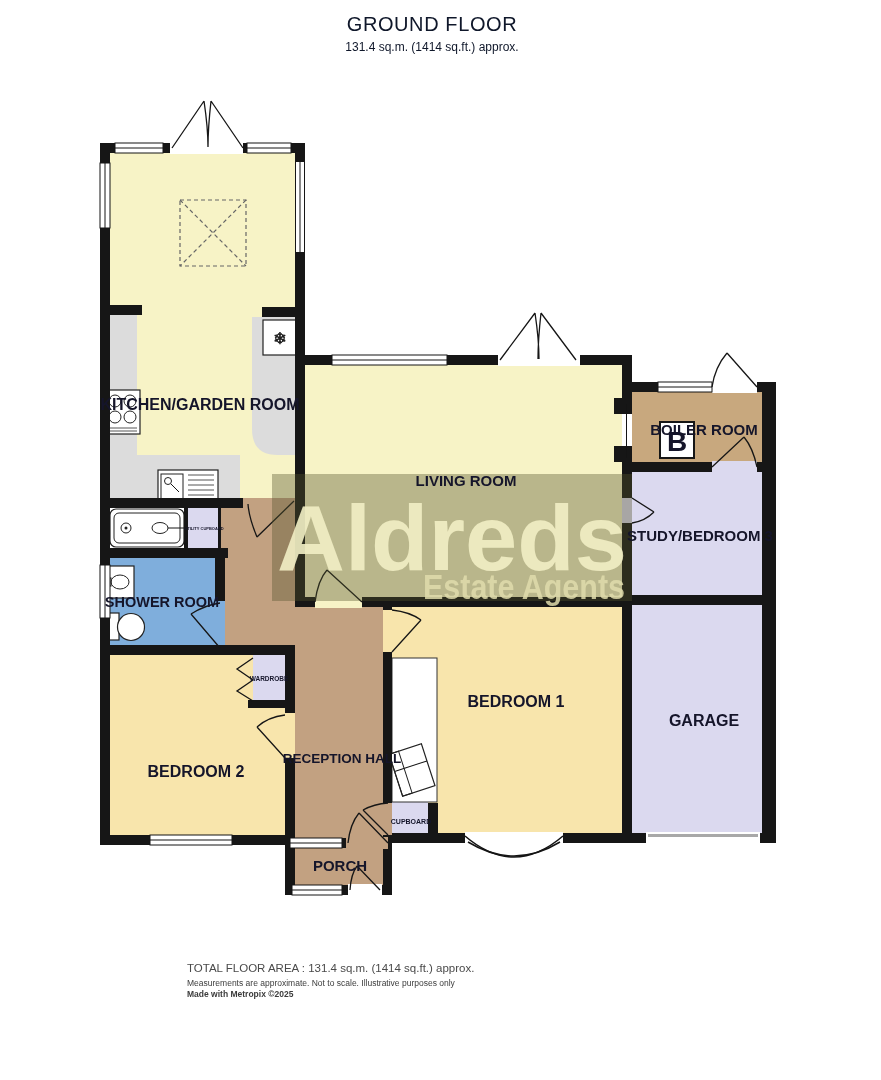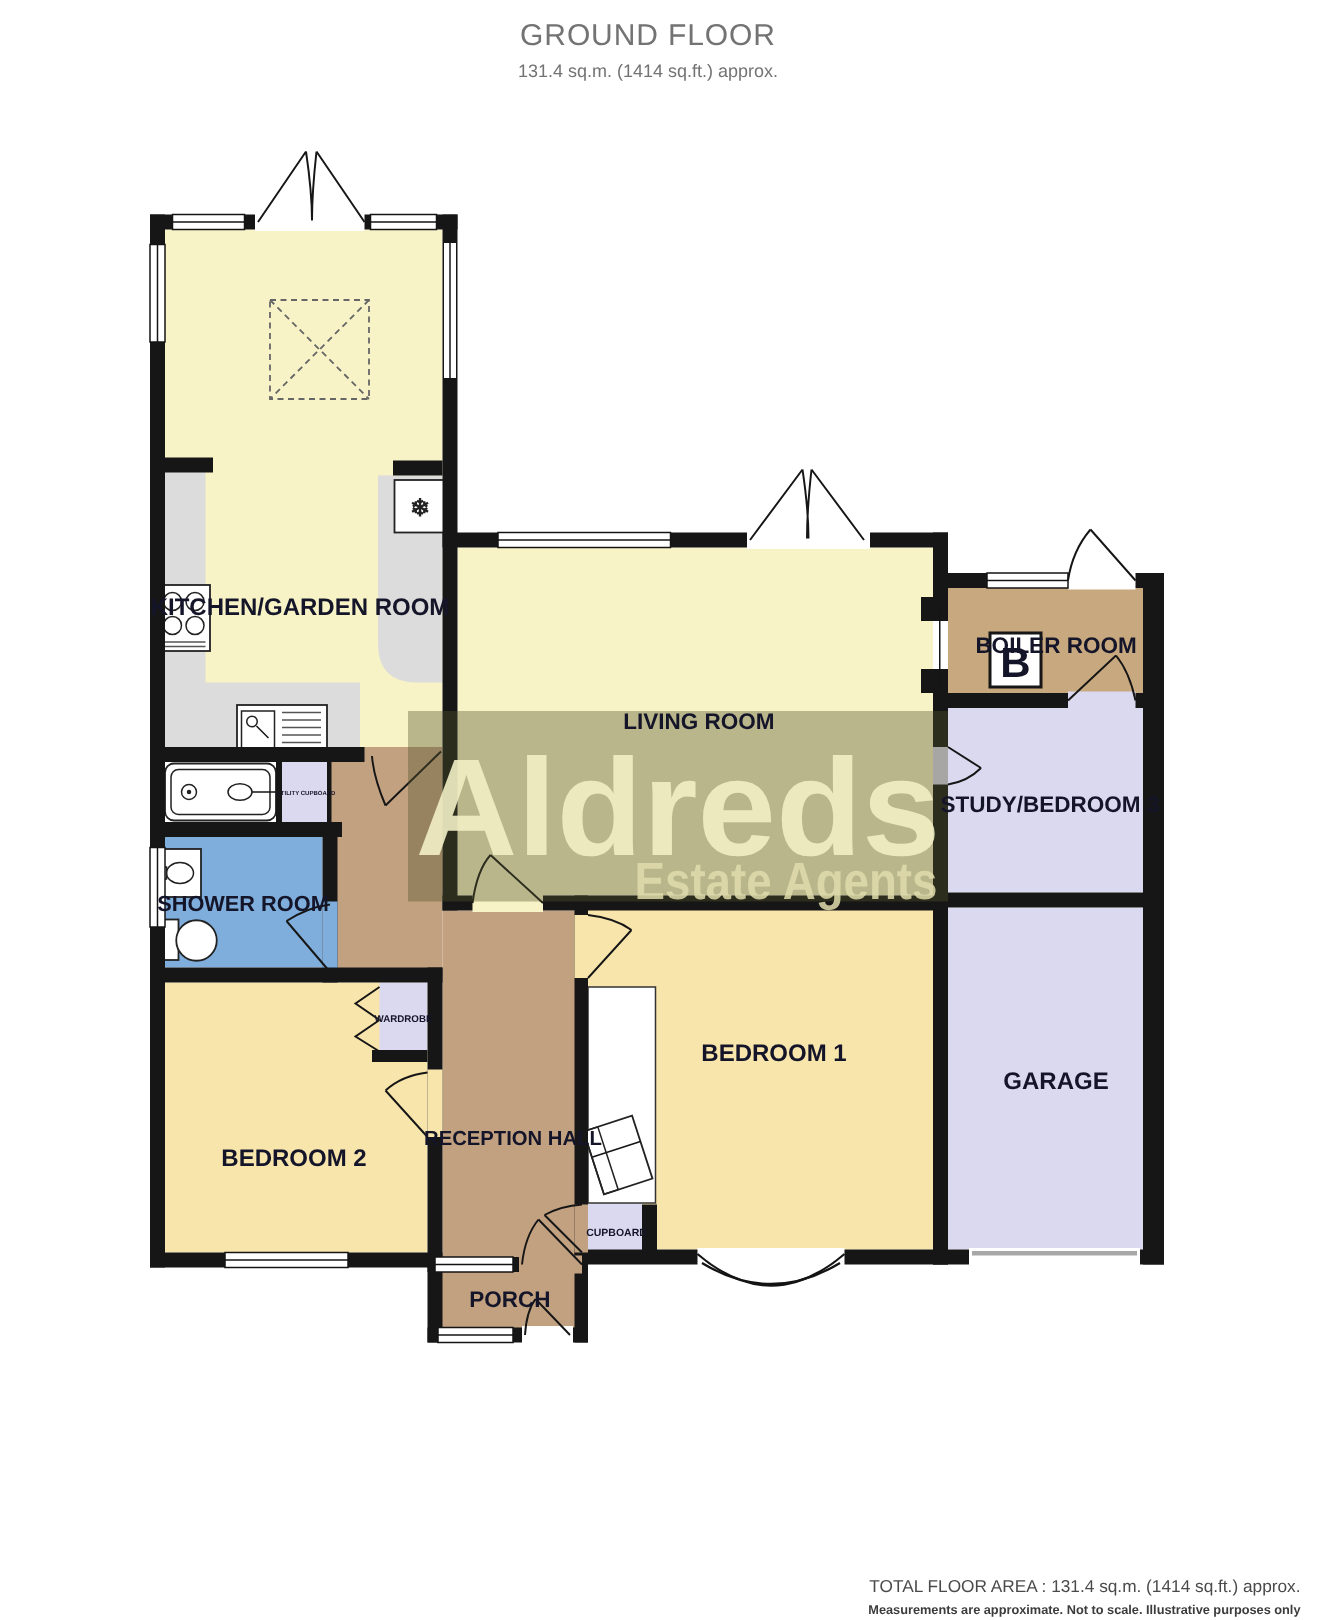--- a/index.html
+++ b/index.html
@@ -1,23 +1,23 @@
 <!DOCTYPE html>
 <html><head>
 <meta charset="utf-8">
 <style>
   html,body{margin:0;padding:0}
   body{width:881px;height:1080px;background:#fff;position:relative;overflow:hidden;
        font-family:"Liberation Sans",sans-serif}
-  .hdr{position:absolute;top:13px;left:0;width:864px;text-align:center;color:#737373}
+  .hdr{position:absolute;top:13px;left:0;width:864px;text-align:center;color:#0f172a}
   .hdr .t{font-size:20px;letter-spacing:.6px}
   .hdr .s{font-size:12px;margin-top:4px}
-  .ftr{position:absolute;top:1052px;left:187px;width:680px;text-align:right}
+  .ftr{position:absolute;top:962px;left:187px;width:680px;text-align:left}
   .ftr .f1{font-size:11.5px;color:#4a4a4a}
-  .ftr .f2{font-size:8.5px;font-weight:bold;color:#3c3c3c;margin-top:4px}
+  .ftr .f2{font-size:8.5px;font-weight:normal;color:#3c3c3c;margin-top:4px}
   .ftr .f3{font-size:8.5px;font-weight:bold;color:#3c3c3c;margin-top:1px}
   svg{position:absolute;top:0;left:0}
   svg text{font-family:"Liberation Sans",sans-serif;font-weight:bold}
   .w{fill:#161616}
   .lbl{fill:#15152a}
   .L16{font-size:16px}.L15{font-size:15px}.L14{font-size:14.5px}
   .L13{font-size:13.5px}.L7{font-size:7px}.L65{font-size:6.5px}.L4{font-size:4px}
   .door{stroke:#161616;stroke-width:1.3;fill:none}
   .fixt{fill:#fff;stroke:#222;stroke-width:1.2}
   .thin{stroke:#222;stroke-width:1;fill:none}
@@ -232,13 +232,14 @@
     <text class="lbl L15" x="340" y="871">PORCH</text>
     <text class="lbl L7" x="411" y="824">CUPBOARD</text>
     <text class="lbl L65" x="269" y="681">WARDROBE</text>
     <text class="lbl L4" x="204" y="530">UTILITY CUPBOARD</text>
   </g>
 </svg>
 
 <div class="ftr">
   <div class="f1">TOTAL FLOOR AREA : 131.4 sq.m. (1414 sq.ft.) approx.</div>
   <div class="f2">Measurements are approximate.  Not to scale.  Illustrative purposes only</div>
+  <div class="f3">Made with Metropix ©2025</div>
 </div>
 
 </body></html>

